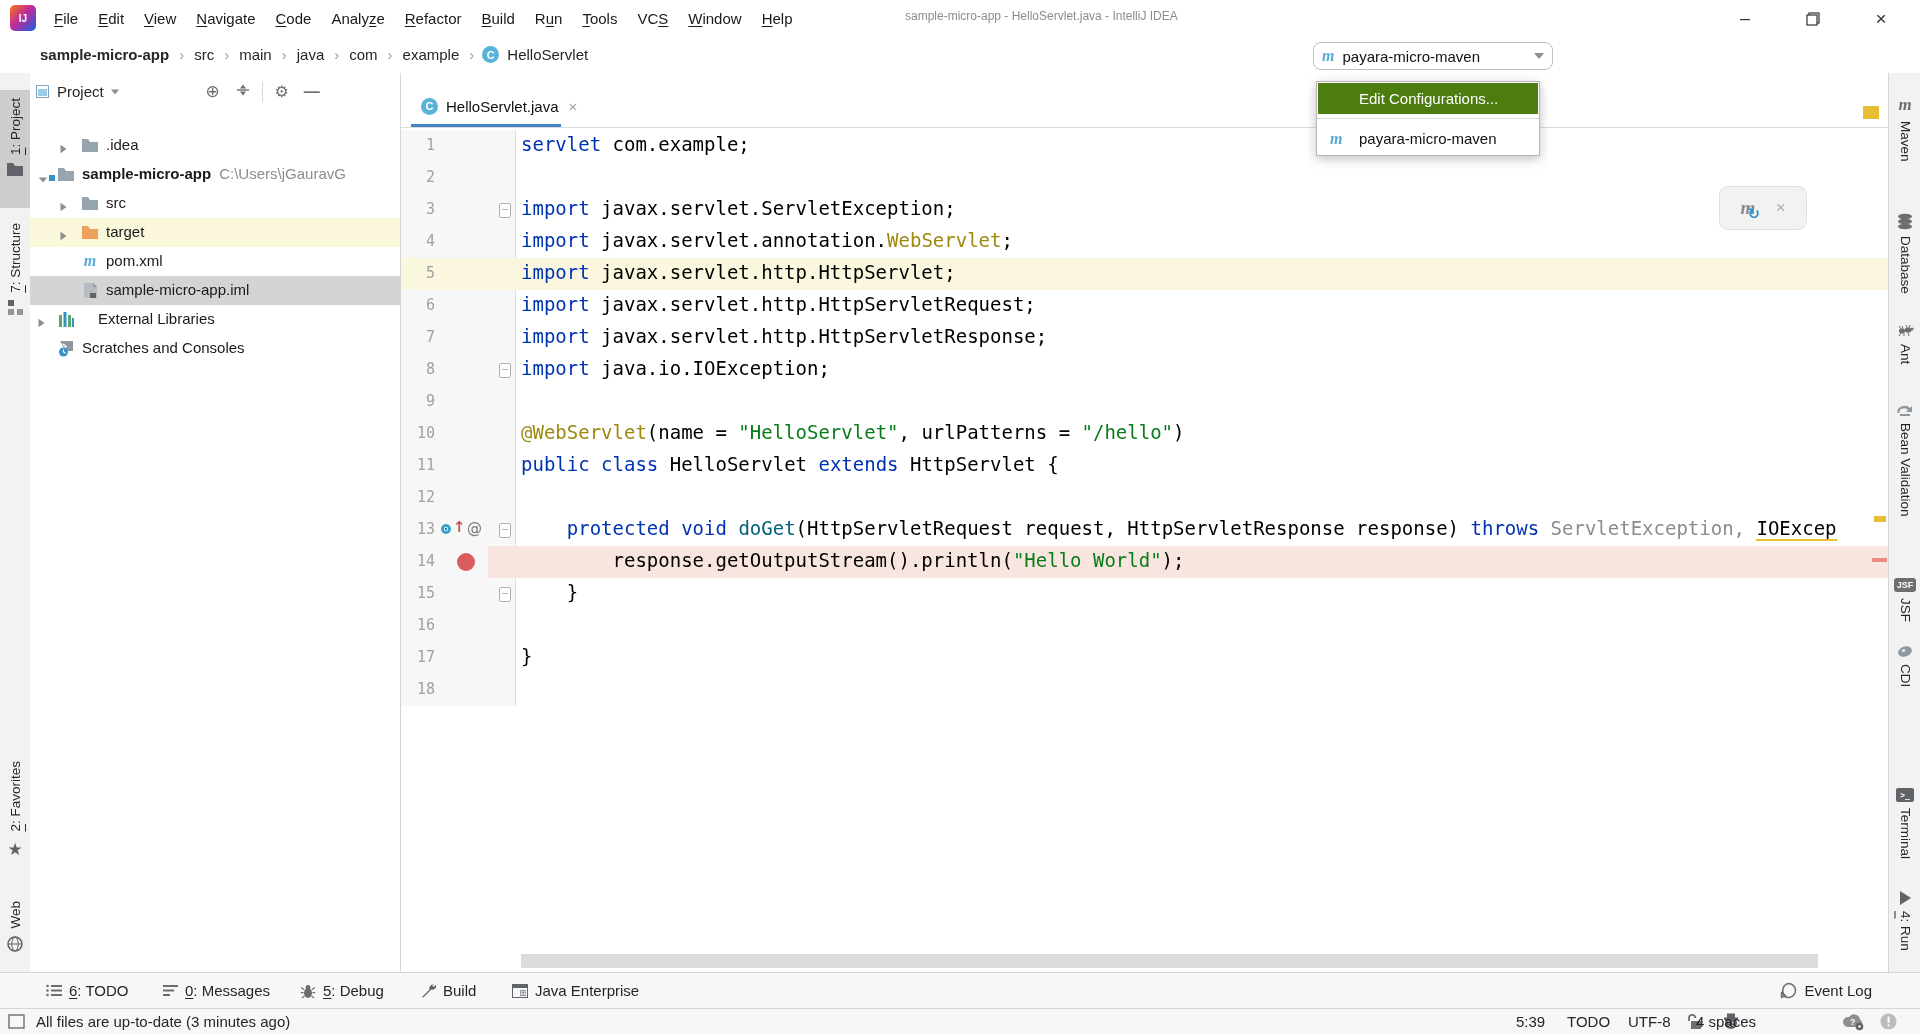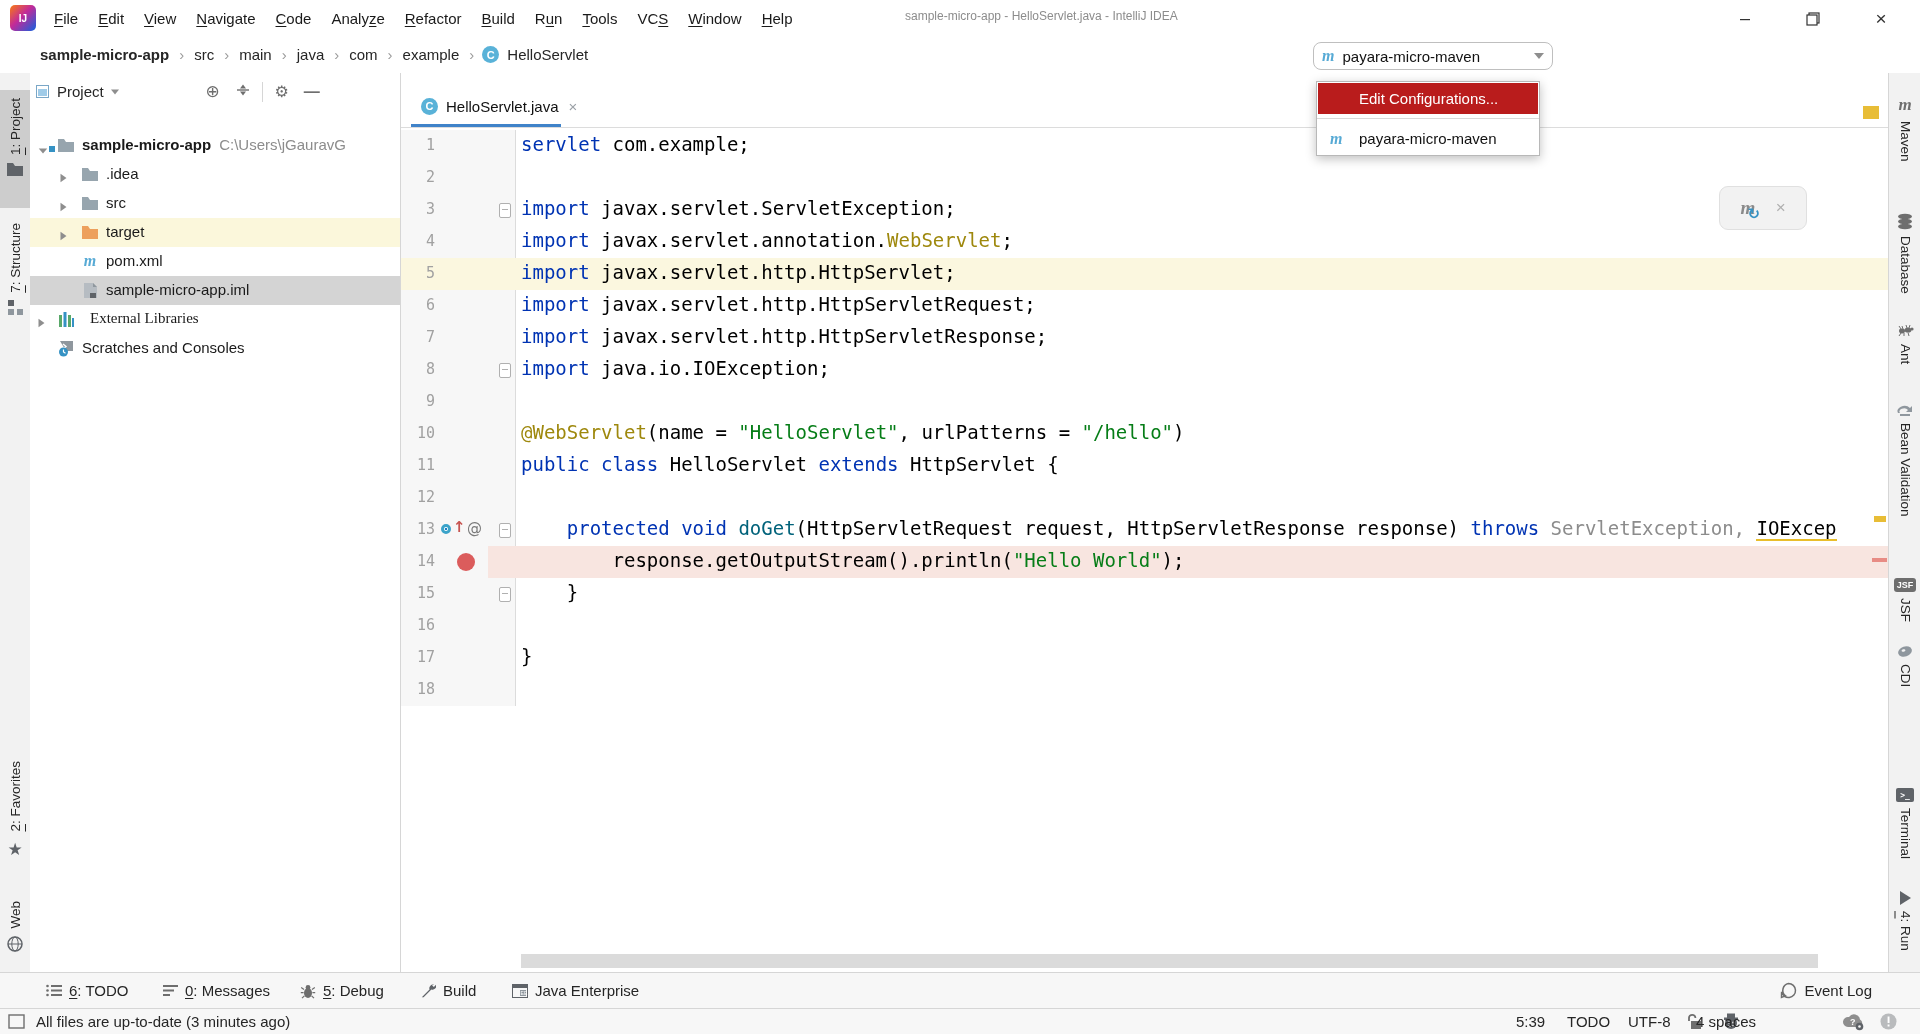--- a/index.html
+++ b/index.html
@@ -39,21 +39,21 @@
   .tbicon{top:42px;width:26px;height:26px;display:flex;align-items:center;justify-content:center}
   .play{width:0;height:0;border-top:9px solid transparent;border-bottom:9px solid transparent;border-left:15px solid #59a869}
   .stop-sq{width:15px;height:15px;background:#b7b9bb}
   .tb-sep{top:44px;width:1px;height:22px;background:#d6d6d6}
 
   
   #run-popup{left:1316px;top:81px;width:222px;background:#fff;border:1px solid #b8b8b8;
     box-shadow:0 3px 10px rgba(0,0,0,.25);z-index:50}
   .dd-item{height:31px;display:flex;align-items:center;font-size:15px;color:#111}
   .dd-item .dd-text{margin-left:41px}
-  .dd-item.sel{background:#b91c1c;color:#fff}
+  .dd-item.sel{background:#4d7c0f;color:#fff}
   .dd-split{height:1px;background:#d9d9d9;margin:4px 0}
   .dd-icon{position:absolute;left:12px}
 
   
   #leftstripe{left:0;top:73px;width:30px;height:899px;background:#f2f2f2;border-right:1px solid #d6d6d6}
   .stripe-item{position:absolute;left:0;width:30px;display:flex;flex-direction:column;align-items:center}
   .stripe-item .vlab{font-size:13.5px;color:#262626;white-space:nowrap}
   .vup{writing-mode:vertical-rl;transform:rotate(180deg)}
   .vdown{writing-mode:vertical-rl}
   .stripe-active{position:absolute;left:0;width:30px;background:#cdcdcd}
@@ -304,43 +304,43 @@
           <path d="M7 5.5 4 1.5 h6 z" fill="#6e6e6e" transform="rotate(180 7 3.5)"></path>
           <path d="M4 12.5 h6 L7 8.5 z" fill="#6e6e6e" transform="rotate(180 7 10.5)"></path>
         </svg>
     </span>
     <span style="width:1px;height:20px;background:#d6d6d6;margin:0 4px"></span>
     <span class="ph-ico">⚙</span>
     <span class="ph-ico" style="font-weight:bold">—</span>
   </div>
   <div id="tree" class="abs">
       <div class="trow ">
+        <span class="chev" style="left:30px"><span class="tri-r" style="transform:scale(.85)"></span></span>
+    <span class="ticon" style="left:50px">
+          <span style="display:inline-flex;align-items:center">
+            <svg width="18" height="15" viewBox="0 0 18 15">
+              <path d="M1 1 h6 l2 3 h8 v10 H1 z" fill="#97a5ae"></path>
+            </svg>
+          </span>
+        </span>
+    <span class="tlabel" style="left:76px;">.idea</span>
+      </div>
+      <div class="trow ">
         <span class="chev" style="left:8px"><span class="tri-d" style="transform:scale(.85)"></span></span>
     <span class="ticon" style="left:26px">
           <span style="display:inline-flex;align-items:center">
             <svg width="18" height="15" viewBox="0 0 18 15">
               <path d="M1 1 h6 l2 3 h8 v10 H1 z" fill="#97a5ae"></path>
             </svg>
             <svg width="8" height="8" viewBox="0 0 8 8" style="position:absolute;margin:8px 0 0 -9px">
               <rect x="0.5" y="0.5" width="7" height="7" fill="#3592c4" stroke="#fff"></rect>
             </svg>
           </span>
         </span>
     <span class="tlabel" style="left:52px;font-weight:bold">sample-micro-app<span class="tpath">C:\Users\jGauravG</span></span>
-      </div>
-      <div class="trow ">
-        <span class="chev" style="left:30px"><span class="tri-r" style="transform:scale(.85)"></span></span>
-    <span class="ticon" style="left:50px">
-          <span style="display:inline-flex;align-items:center">
-            <svg width="18" height="15" viewBox="0 0 18 15">
-              <path d="M1 1 h6 l2 3 h8 v10 H1 z" fill="#97a5ae"></path>
-            </svg>
-          </span>
-        </span>
-    <span class="tlabel" style="left:76px;">.idea</span>
       </div>
       <div class="trow ">
         <span class="chev" style="left:30px"><span class="tri-r" style="transform:scale(.85)"></span></span>
     <span class="ticon" style="left:50px">
           <span style="display:inline-flex;align-items:center">
             <svg width="18" height="15" viewBox="0 0 18 15">
               <path d="M1 1 h6 l2 3 h8 v10 H1 z" fill="#97a5ae"></path>
             </svg>
           </span>
         </span>
@@ -382,21 +382,21 @@
     <span class="ticon" style="left:26px">
           <span style="display:inline-flex;align-items:center">
             <svg width="16" height="15" viewBox="0 0 16 15">
               <rect x="1" y="3" width="3" height="12" fill="#59a869"></rect>
               <rect x="5.5" y="0" width="3" height="15" fill="#3592c4"></rect>
               <rect x="10" y="3" width="3" height="12" fill="#59a869"></rect>
               <rect x="14" y="6" width="2" height="9" fill="#3592c4"></rect>
             </svg>
           </span>
         </span>
-    <span class="tlabel" style="left:60px;font-family:Liberation Serif, serif;">External Libraries</span>
+    <span class="tlabel" style="left:68px;">External Libraries</span>
       </div>
       <div class="trow ">
     <span class="ticon" style="left:26px">
           <span style="display:inline-flex;align-items:center">
             <svg width="17" height="17" viewBox="0 0 17 17">
               <path d="M2 1 h13 v10 H8 z" fill="#8f979e"></path>
               <path d="M5 4 l3 2.5 -3 2.5" stroke="#fff" stroke-width="1.4" fill="none"></path>
               <circle cx="5.5" cy="12" r="4.5" fill="#3592c4"></circle>
               <path d="M5.5 9.5 v2.5 l2 1.2" stroke="#fff" stroke-width="1.2" fill="none"></path>
             </svg>

